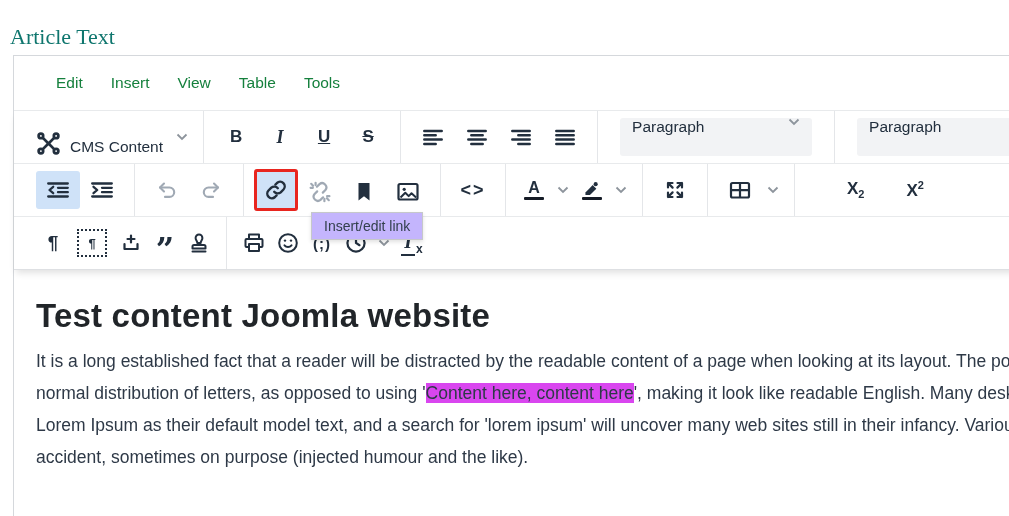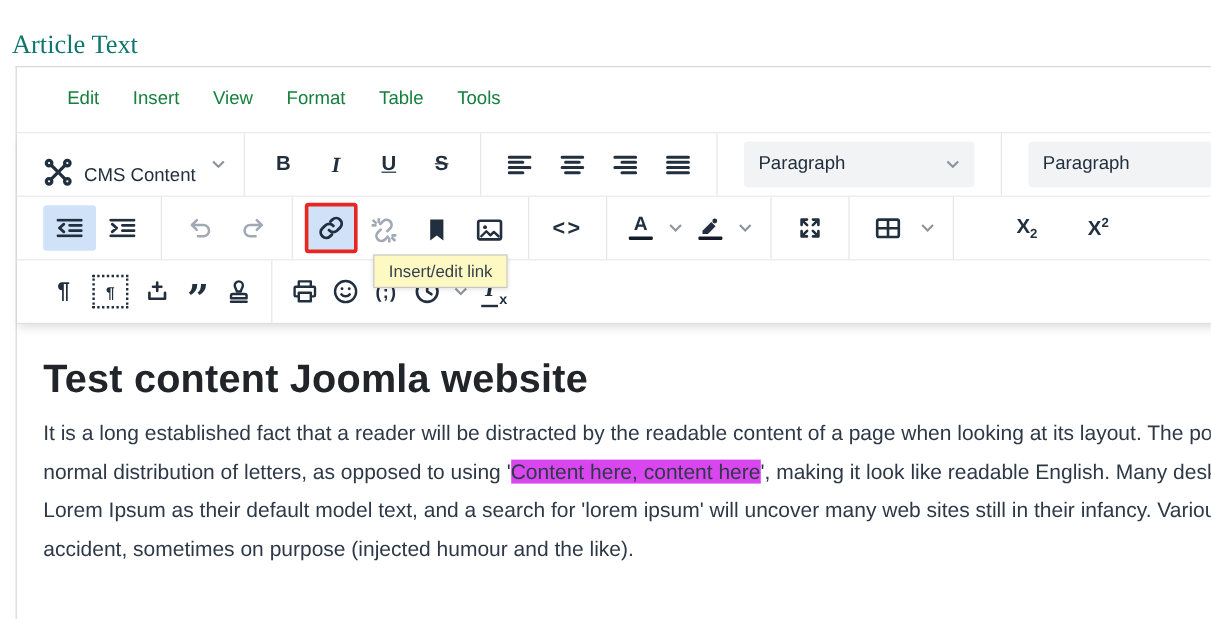--- a/index.html
+++ b/index.html
@@ -22,21 +22,21 @@
   .btn{
     display:inline-flex;align-items:center;justify-content:center;
     min-width:44px;height:38px;border-radius:3px;color:#222f3e;box-sizing:border-box;
   }
   .btn.narrow{min-width:34px;}
   .btn.disabled{color:#a0a9b4;}
   .btn.active{background:#cfe2f8;}
   .btn.red-box{border:3px solid #e8251f;background:#cfe2f8;min-width:44px;height:42px;}
   .chev{color:#8d949c;display:inline-flex;align-items:center;min-width:22px;justify-content:center;height:38px;}
   .select{
-    display:flex;align-items:center;justify-content:space-between;flex:0 0 auto;
+    display:flex;align-items:flex-start;justify-content:space-between;flex:0 0 auto;
     width:168px;height:38px;background:#f2f3f5;border-radius:3px;
     padding:0 12px;font-size:15.5px;color:#222f3e;margin:0 12px;
   }
   .select.last{width:176px;margin-right:0;}
   .glyph-letter{font-size:17px;font-weight:700;}
   .italic-letter{font-family:"Liberation Serif",serif;font-style:italic;font-size:18px;font-weight:700;}
   .underline-letter{text-decoration:underline;}
   .strike-letter{text-decoration:line-through;}
   .code-glyph{font-size:18px;font-weight:700;letter-spacing:2px;}
   .color-btn{display:inline-flex;flex-direction:column;align-items:center;justify-content:center;gap:2px;min-width:36px;height:38px;border-radius:3px;}
@@ -45,21 +45,21 @@
   .subsup sub,.subsup sup{font-size:11px;font-weight:700;}
   .pilcrow{font-size:19px;font-weight:700;}
   .pilcrow-box{border:2px dotted #222f3e;width:26px;height:24px;display:inline-flex;align-items:center;justify-content:center;font-size:13px;font-weight:700;}
   .quote-glyph{font-family:"DejaVu Serif",serif;font-size:32px;font-weight:700;line-height:10px;transform:translateY(6px);}
   .specialchar{font-size:15px;font-weight:600;letter-spacing:1px;}
   .clearfmt{display:inline-flex;align-items:flex-end;}
   .clearfmt .cf-i{font-family:"Liberation Serif",serif;font-style:italic;font-size:20px;font-weight:600;border-bottom:2.5px solid #222f3e;padding:0 3px 1px 3px;}
   .clearfmt .cf-x{font-size:12px;font-weight:700;margin-left:1px;}
   .tooltip{
     position:absolute;left:311px;top:212px;z-index:20;
-    background:#fef9c3;border:1px solid #c6c8ca;box-shadow:0 2px 4px rgba(0,0,0,.12);
+    background:#c4b5fd;border:1px solid #c6c8ca;box-shadow:0 2px 4px rgba(0,0,0,.12);
     padding:5px 12px;font-size:14px;color:#33404d;white-space:nowrap;
   }
   .content{padding:0 0 0 22px;}
   .content h1{
     margin:27px 0 10px 0;font-size:33px;font-weight:700;color:#212529;letter-spacing:.2px;white-space:nowrap;
   }
   .pline{font-size:17.5px;line-height:32px;color:#2e3947;white-space:nowrap;}
   .hl{background:#d946ef;}
   svg{display:block;}
   .cms-label{font-size:15.5px;margin:0 8px 0 9px;}
@@ -68,21 +68,20 @@
 <body>
 
 <div class="article-label">Article Text</div>
 
 <div class="editor">
 
   <div class="menubar">
     <span class="menu-item">Edit</span>
     <span class="menu-item">Insert</span>
     <span class="menu-item">View</span>
-    <span class="menu-item">Format</span>
     <span class="menu-item">Table</span>
     <span class="menu-item">Tools</span>
   </div>
 
   <div class="toolbar">
 
     <div class="tb-row">
       <div class="grp">
         <span>
           <svg width="25" height="25" viewBox="0 0 24 24" fill="none" stroke="#222f3e" stroke-width="2.6" stroke-linecap="round">

